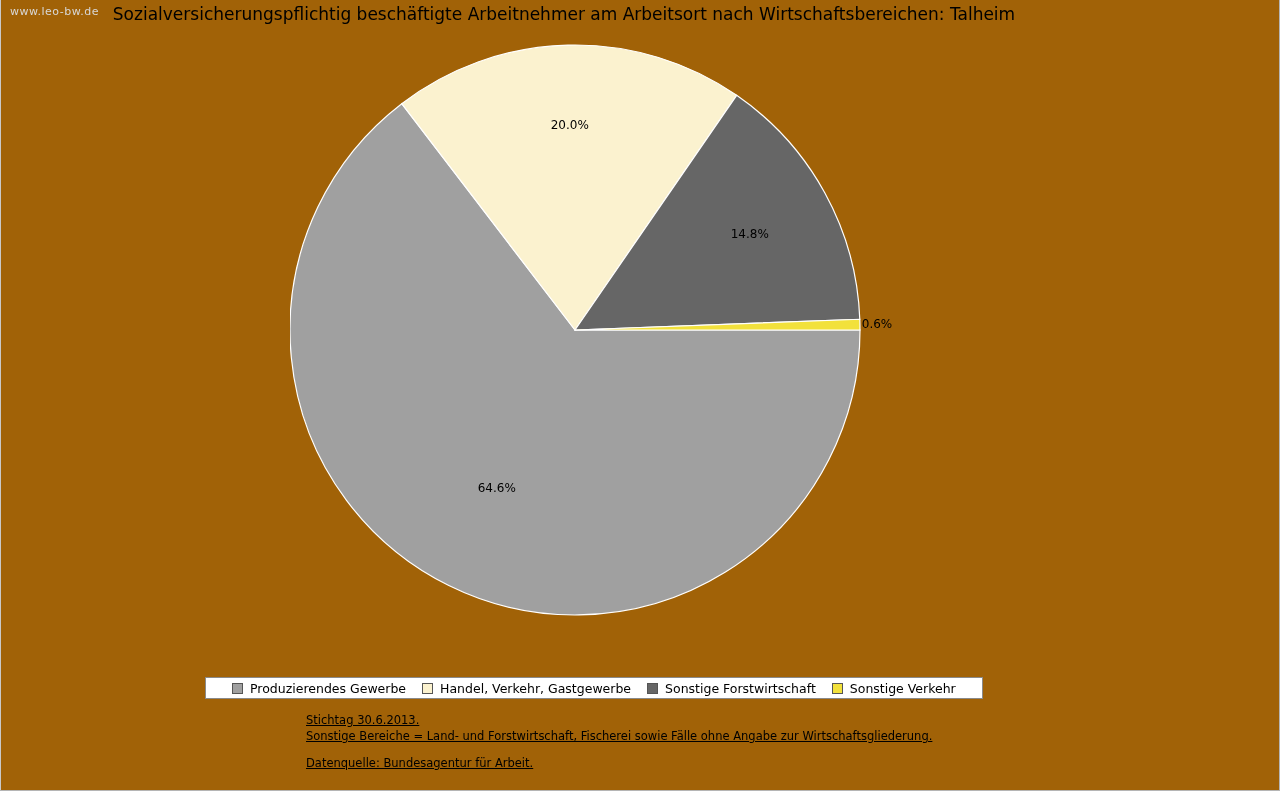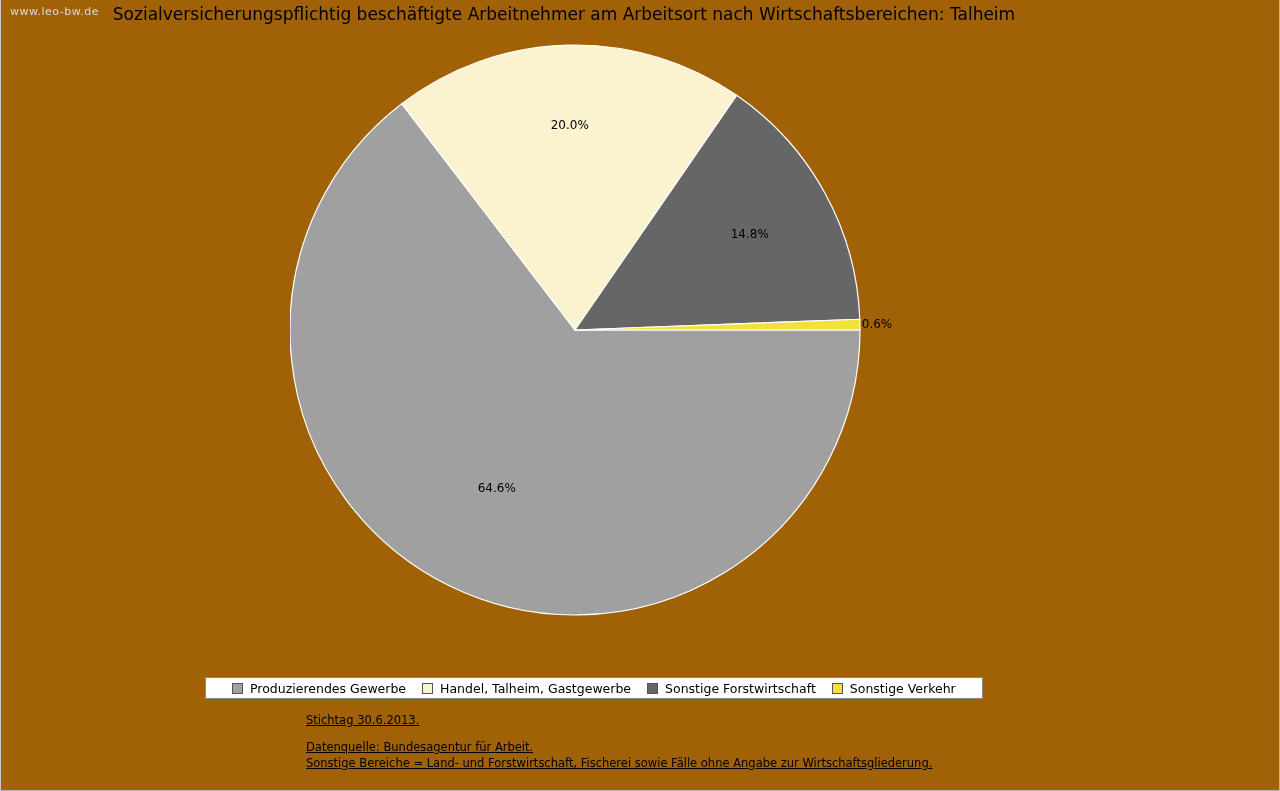--- a/index.html
+++ b/index.html
@@ -148,31 +148,31 @@
     </svg>
   </div>
 
   <div id="legend">
     <div class="legend-entry">
       <span class="legend-swatch" style="background: rgb(160, 160, 160);"></span>
       <span class="legend-text">Produzierendes Gewerbe</span>
     </div>
     <div class="legend-entry">
       <span class="legend-swatch" style="background: rgb(251, 242, 207);"></span>
-      <span class="legend-text">Handel, Talheim, Gastgewerbe</span>
+      <span class="legend-text">Handel, Verkehr, Gastgewerbe</span>
     </div>
     <div class="legend-entry">
       <span class="legend-swatch" style="background: rgb(102, 102, 102);"></span>
       <span class="legend-text">Sonstige Forstwirtschaft</span>
     </div>
     <div class="legend-entry">
       <span class="legend-swatch" style="background: rgb(242, 225, 60);"></span>
       <span class="legend-text">Sonstige Verkehr</span>
     </div>
   </div>
 
   <div id="footnotes">
     <div>Stichtag 30.6.2013.</div>
+    <div>Sonstige Bereiche = Land- und Forstwirtschaft, Fischerei sowie Fälle ohne Angabe zur Wirtschaftsgliederung.</div>
     <div id="footnote-source">Datenquelle: Bundesagentur für Arbeit.</div>
-    <div>Sonstige Bereiche = Land- und Forstwirtschaft, Fischerei sowie Fälle ohne Angabe zur Wirtschaftsgliederung.</div>
   </div>
 
 </div>
 
 </body></html>

